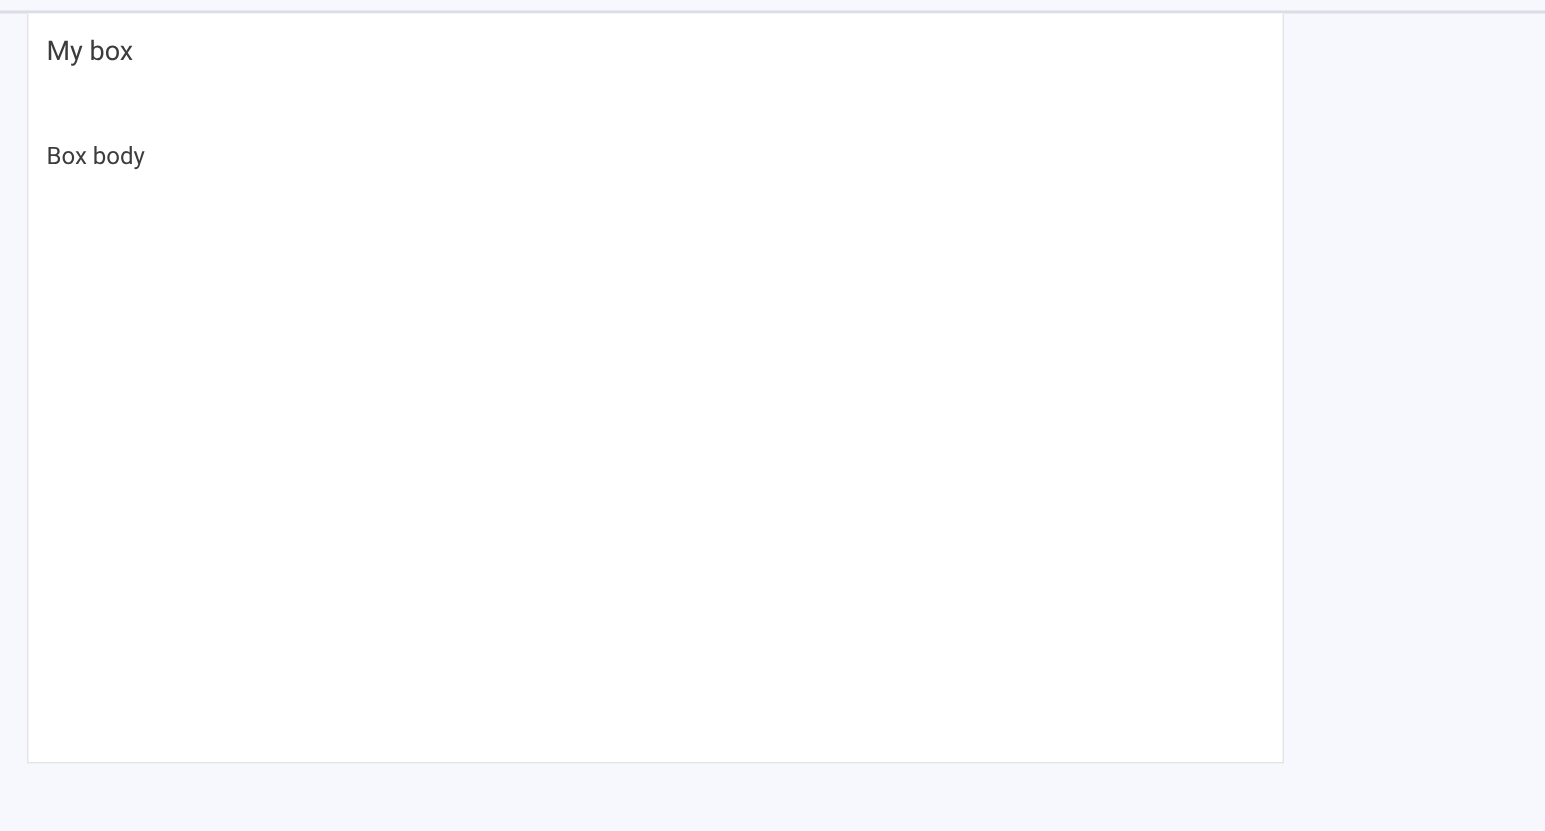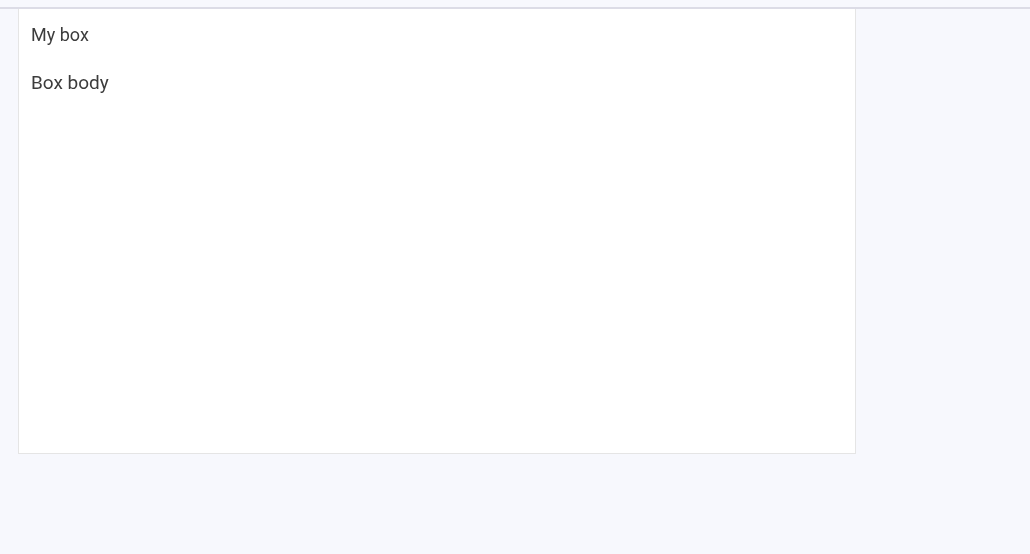--- a/index.html
+++ b/index.html
@@ -34,40 +34,41 @@
     .box {
       width: 838px;
       margin-left: 18px;
       margin-top: 0;
       background-color: #ffffff;
       border: 1px solid #e5e5e5;
       border-top: none;
       border-radius: 0 0 0 0;
       display: flex;
       flex-direction: column;
-      height: 445px;
+      height: 500px;
+      gap: 23px;
     }
     
     .box-header {
       padding: 15px 12px 12px 12px;
     }
     
     .box-title {
       font-size: 18px;
       font-weight: 400;
       color: #3c3c3c;
     }
     
     .box-body {
       padding: 14px 12px;
       flex: 1;
     }
     
     .box-body-text {
-      font-size: 19px;
+      font-size: 16px;
       color: #3c3c3c;
     }
   </style>
 </head>
 <body>
 
 <div class="page-wrapper">
   <div class="top-divider"></div>
   <div class="content-area">
     <div class="box">

